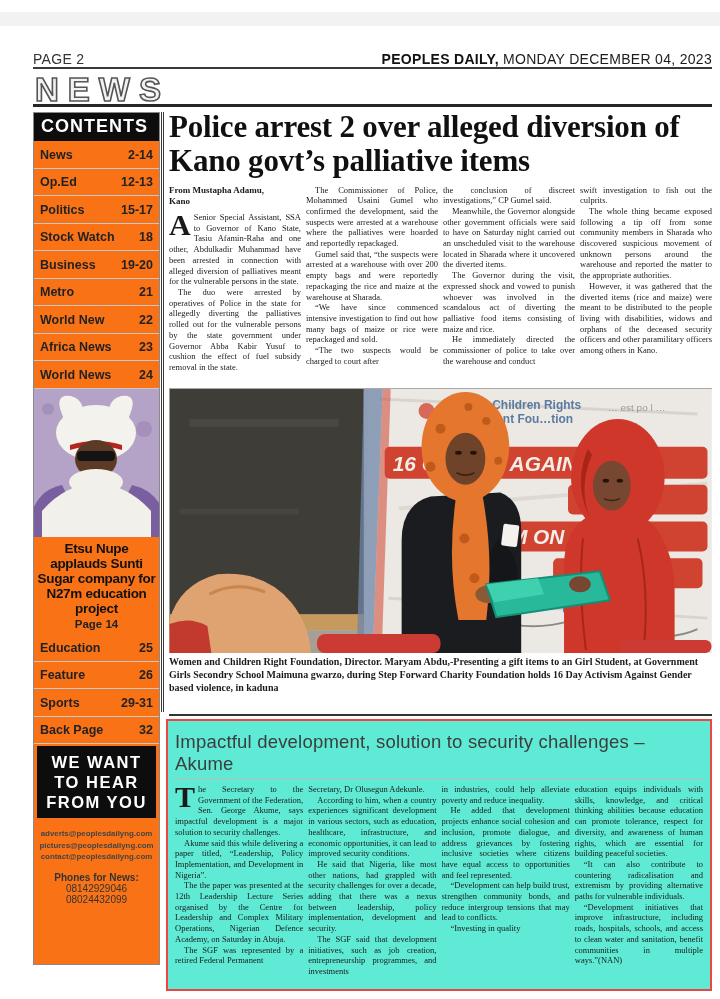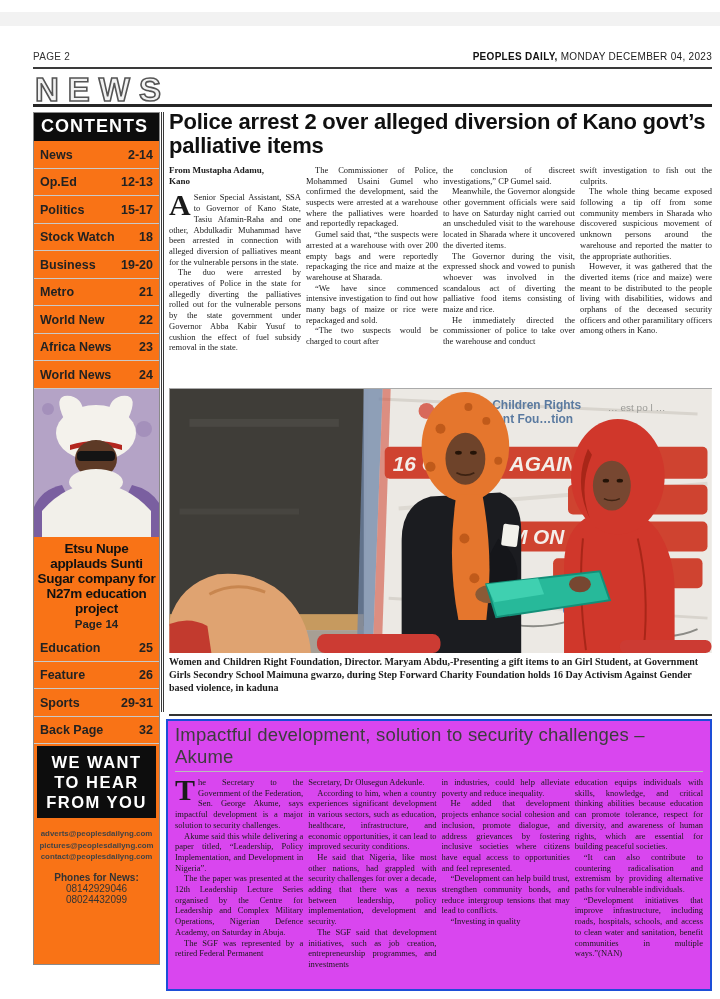--- a/index.html
+++ b/index.html
@@ -1,21 +1,21 @@
 <!DOCTYPE html>
 <html><head>
 <meta charset="utf-8">
 <style>
   html,body{margin:0;padding:0;}
   body{width:720px;height:999px;position:relative;background:#ffffff;overflow:hidden;
        font-family:"Liberation Sans",sans-serif;color:#1c1c1c;}
   .abs{position:absolute;}
   
   #topband{top:12px;left:0;width:720px;height:14px;background:#f2f2f2;}
-  #hdr-row{top:51px;left:33px;width:679px;display:flex;justify-content:space-between;align-items:flex-end;font-size:10px;letter-spacing:.3px;}
+  #hdr-row{top:51px;left:33px;width:679px;display:flex;justify-content:space-between;align-items:flex-end;font-size:14px;letter-spacing:.3px;}
   #hdr-row .pg{color:#333;}
   #hdr-row .mast b{font-weight:700;color:#111;}
   #rule1{top:67px;left:33px;width:679px;border-top:2.5px solid #3a3a3a;}
   #news-title{top:71px;left:35px;font-size:33px;font-weight:700;letter-spacing:9px;
       color:#f2f2f2;-webkit-text-stroke:1.6px #555;font-family:"Liberation Sans",sans-serif;}
   #rule2{top:104px;left:33px;width:679px;border-top:3px solid #262626;}
   
   #sidebar{top:112px;left:33px;width:127px;height:853px;border:1px solid #8a8a8a;background:#f97316;box-sizing:border-box;}
   #contents-hd{background:#0d0d0d;color:#fff;font-weight:700;font-size:18px;letter-spacing:1px;padding:3px 0 4px 7px;}
   .c-item{display:flex;justify-content:space-between;font-weight:700;font-size:12.5px;
@@ -26,35 +26,35 @@
   #promo-page{font-weight:700;font-size:11.5px;text-align:center;padding:2px 0 4px 0;color:#222;}
   #hear-box{background:#0d0d0d;color:#fff;text-align:center;font-weight:700;font-size:16.5px;line-height:1.22;letter-spacing:1.5px;padding:6px 0;margin:2px 3px;}
   #feedback{font-size:9.3px;line-height:1.3;text-align:center;padding:7px 3px 0 3px;color:#333;}
   #feedback i{font-style:italic;}
   #emails{font-size:7.9px;font-weight:700;line-height:1.45;text-align:center;padding-top:8px;color:#444;}
   #phones{font-size:10px;text-align:center;padding-top:9px;color:#333;}
   #phones .lbl{font-weight:700;}
   
   #vline{top:112px;left:161px;height:600px;border-left:3px double #3a3a3a;}
   #main{top:110px;left:169px;width:543px;}
-  #headline1{font-size:22px;line-height:1.09;font-weight:700;letter-spacing:-.2px;color:#101010;font-family:Liberation Sans, sans-serif;}
+  #headline1{font-size:31px;line-height:1.09;font-weight:700;letter-spacing:-.2px;color:#101010;font-family:Liberation Serif, serif;}
   .cols{display:flex;gap:5px;margin-top:7px;}
   .col{flex:1;font-family:"Liberation Serif",serif;font-size:8.5px;line-height:1.26;text-align:justify;color:#1a1a1a;overflow:hidden;}
   #a1cols{height:206px;}
   .col p{margin:0;text-indent:9px;}
   .col p.cont{text-indent:0;}
   .col p.lead{text-indent:0;}
   .byline{font-weight:700;font-size:9px;line-height:1.25;margin-bottom:5px;font-family:"Liberation Serif",serif;}
   .dropcap{float:left;font-family:"Liberation Serif",serif;font-weight:700;font-size:30px;line-height:24px;padding:1px 3px 0 0;}
   
   #photo{top:388px;left:169px;width:543px;height:265px;border-top:1px solid #aaa;}
   #caption{top:656px;left:169px;width:543px;font-family:"Liberation Serif",serif;font-weight:700;font-size:10px;line-height:1.28;color:#1b1b1b;}
   #rule3{top:714px;left:169px;width:543px;border-top:2px solid #333;}
   
-  #article2{top:719px;left:166px;width:546px;height:272px;border:2px solid #1d4ed8;box-sizing:border-box;padding:3px 7px;background:#d946ef;}
+  #article2{top:719px;left:166px;width:546px;height:272px;border:2px solid #ef4444;box-sizing:border-box;padding:10px 7px;background:#5eead4;}
   #headline2{font-size:18.5px;font-weight:400;color:#3d3d3d;letter-spacing:.2px;padding-bottom:3px;border-bottom:1px solid #bbb;}
   #a2cols{height:228px;margin-top:5px;}
 </style>
 </head>
 <body>
 
 <div class="abs" id="topband"></div>
 
 <div class="abs" id="hdr-row">
   <span class="pg">PAGE  2</span>

